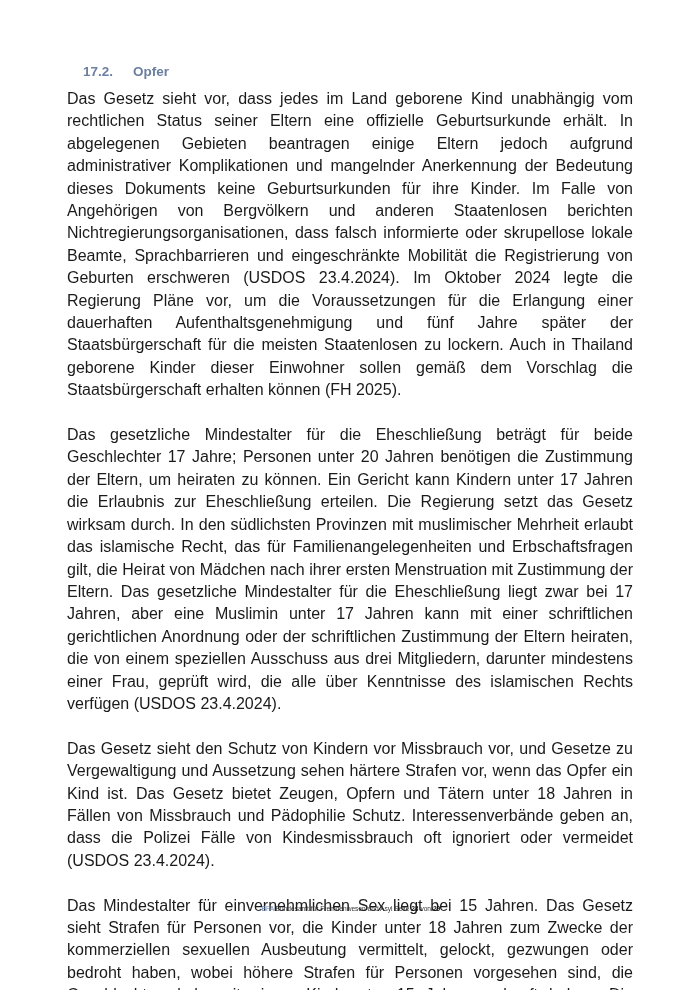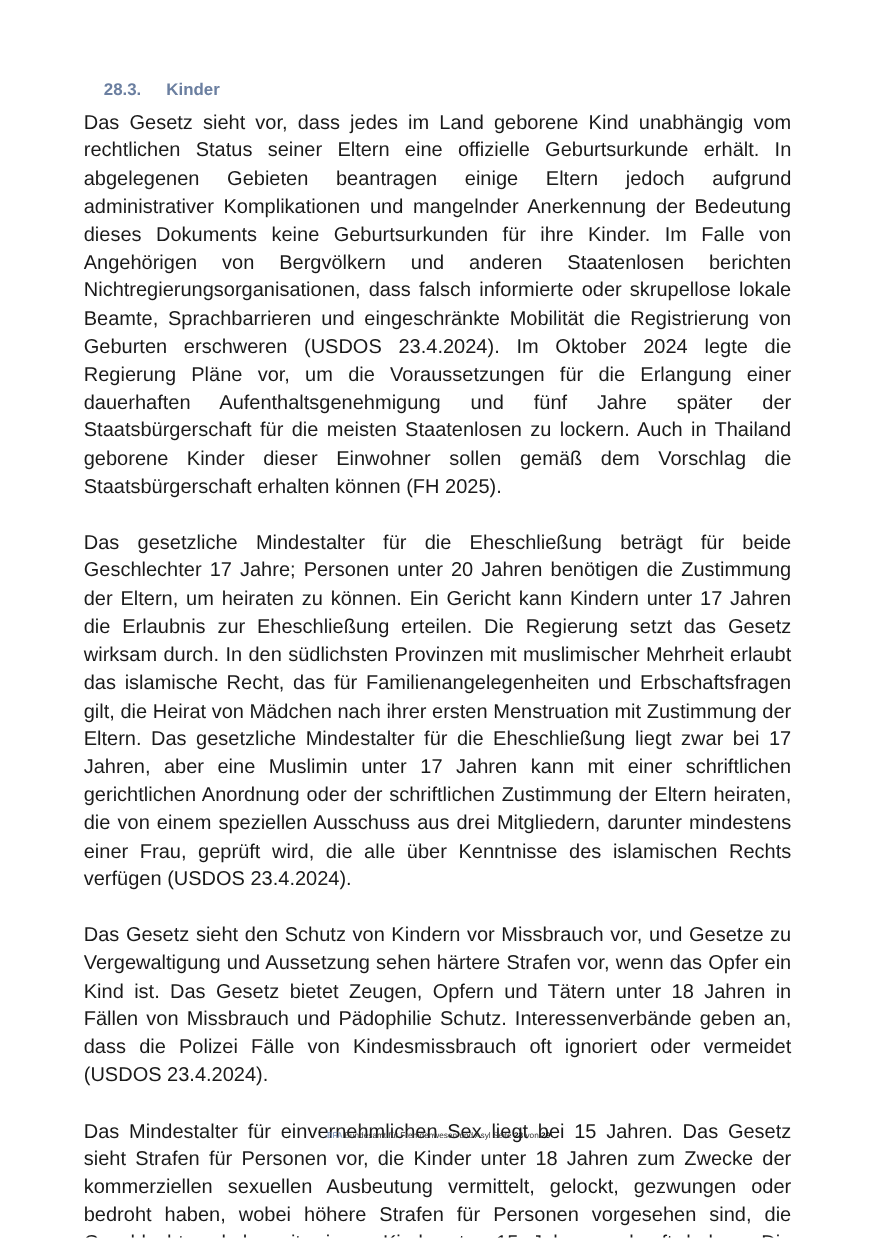--- a/index.html
+++ b/index.html
@@ -23,22 +23,22 @@
     font-family: "Liberation Sans", sans-serif; font-size: 6.6px; color: #333;
   }
   .footer .brand { color: #6b88b6; }
   .footer b { font-weight: bold; color: #111; }
 </style>
 </head>
 <body>
 
 <div class="page">
   <div class="heading">
-    <span class="num">28.3.</span>
-    <span>Kinder</span>
+    <span class="num">17.2.</span>
+    <span>Opfer</span>
   </div>
   <p class="para">Das Gesetz sieht vor, dass jedes im Land geborene Kind unabhängig vom rechtlichen Status seiner Eltern eine offizielle Geburtsurkunde erhält. In abgelegenen Gebieten beantragen einige Eltern jedoch aufgrund administrativer Komplikationen und mangelnder Anerkennung der Bedeutung dieses Dokuments keine Geburtsurkunden für ihre Kinder. Im Falle von Angehörigen von Bergvölkern und anderen Staatenlosen berichten Nichtregierungsorganisationen, dass falsch informierte oder skrupellose lokale Beamte, Sprachbarrieren und eingeschränkte Mobilität die Registrierung von Geburten erschweren (USDOS 23.4.2024). Im Oktober 2024 legte die Regierung Pläne vor, um die Voraussetzungen für die Erlangung einer dauerhaften Aufenthaltsgenehmigung und fünf Jahre später der Staatsbürgerschaft für die meisten Staatenlosen zu lockern. Auch in Thailand geborene Kinder dieser Einwohner sollen gemäß dem Vorschlag die Staatsbürgerschaft erhalten können (FH 2025).</p>
   <p class="para">Das gesetzliche Mindestalter für die Eheschließung beträgt für beide Geschlechter 17 Jahre; Personen unter 20 Jahren benötigen die Zustimmung der Eltern, um heiraten zu können. Ein Gericht kann Kindern unter 17 Jahren die Erlaubnis zur Eheschließung erteilen. Die Regierung setzt das Gesetz wirksam durch. In den südlichsten Provinzen mit muslimischer Mehrheit erlaubt das islamische Recht, das für Familienangelegenheiten und Erbschaftsfragen gilt, die Heirat von Mädchen nach ihrer ersten Menstruation mit Zustimmung der Eltern. Das gesetzliche Mindestalter für die Eheschließung liegt zwar bei 17 Jahren, aber eine Muslimin unter 17 Jahren kann mit einer schriftlichen gerichtlichen Anordnung oder der schriftlichen Zustimmung der Eltern heiraten, die von einem speziellen Ausschuss aus drei Mitgliedern, darunter mindestens einer Frau, geprüft wird, die alle über Kenntnisse des islamischen Rechts verfügen (USDOS 23.4.2024).</p>
   <p class="para">Das Gesetz sieht den Schutz von Kindern vor Missbrauch vor, und Gesetze zu Vergewaltigung und Aussetzung sehen härtere Strafen vor, wenn das Opfer ein Kind ist. Das Gesetz bietet Zeugen, Opfern und Tätern unter 18 Jahren in Fällen von Missbrauch und Pädophilie Schutz. Interessenverbände geben an, dass die Polizei Fälle von Kindesmissbrauch oft ignoriert oder vermeidet (USDOS 23.4.2024).</p>
   <p class="para">Das Mindestalter für einvernehmlichen Sex liegt bei 15 Jahren. Das Gesetz sieht Strafen für Personen vor, die Kinder unter 18 Jahren zum Zwecke der kommerziellen sexuellen Ausbeutung vermittelt, gelockt, gezwungen oder bedroht haben, wobei höhere Strafen für Personen vorgesehen sind, die Geschlechtsverkehr mit einem Kind unter 15 Jahren gekauft haben. Die Behörden können Eltern, die die sexuelle Ausbeutung ihres Kindes zugelassen haben, bestrafen und ihnen das Sorgerecht entziehen. Das Gesetz verbietet die Herstellung, Verbreitung, Einfuhr oder Ausfuhr von Kinderpornografie. Die Durchsetzung der Gesetze gegen die kommerzielle</p>
 </div>
 
 <div class="footer">
   <span class="brand">.BFA</span>
   <span>Bundesamt für Fremdenwesen und Asyl</span>

